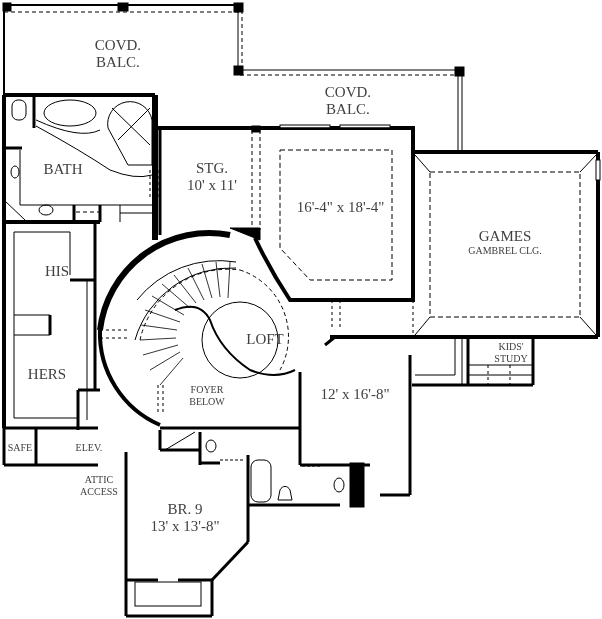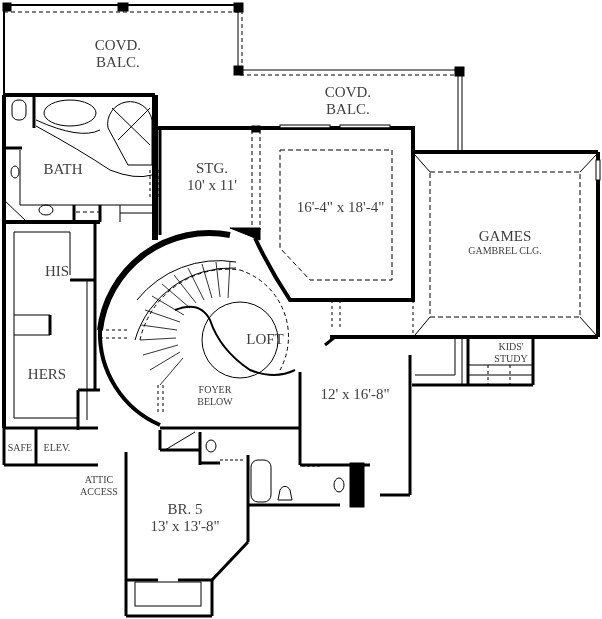--- a/index.html
+++ b/index.html
@@ -228,38 +228,38 @@
   <div>GAMES</div>
   <div class="xs">GAMBREL CLG.</div>
 </div>
 
 <div class="lbl lg" style="left:42px;top:263px;width:30px;">HIS</div>
 
 <div class="lbl lg" style="left:22px;top:366px;width:50px;">HERS</div>
 
 <div class="lbl lg" style="left:240px;top:331px;width:50px;">LOFT</div>
 
-<div class="lbl sm" style="left:190px;top:384px;width:50px;text-align:center;">
+<div class="lbl sm" style="left:182px;top:384px;width:50px;text-align:center;">
   <div>FOYER</div>
   <div>BELOW</div>
 </div>
 
 <div class="lbl sm" style="left:470px;top:341px;width:50px;margin-left:16px;">
   <div>KIDS'</div>
   <div>STUDY</div>
 </div>
 
 <div class="lbl lg" style="left:310px;top:386px;width:90px;">
   <div>12' x 16'-8"</div>
 </div>
 
 <div class="lbl sm" style="left:4px;top:442px;width:32px;">SAFE</div>
-<div class="lbl sm" style="left:38px;top:442px;width:38px;">ELEV.</div>
+<div class="lbl sm" style="left:38px;top:442px;width:38px;padding-left:32px;">ELEV.</div>
 
 <div class="lbl sm" style="left:76px;top:474px;width:46px;">
   <div>ATTIC</div>
   <div>ACCESS</div>
 </div>
 
 <div class="lbl lg" style="left:140px;top:501px;width:90px;">
-  <div>BR. 5</div>
+  <div>BR. 9</div>
   <div>13' x 13'-8"</div>
 </div>
 
 </body></html>

